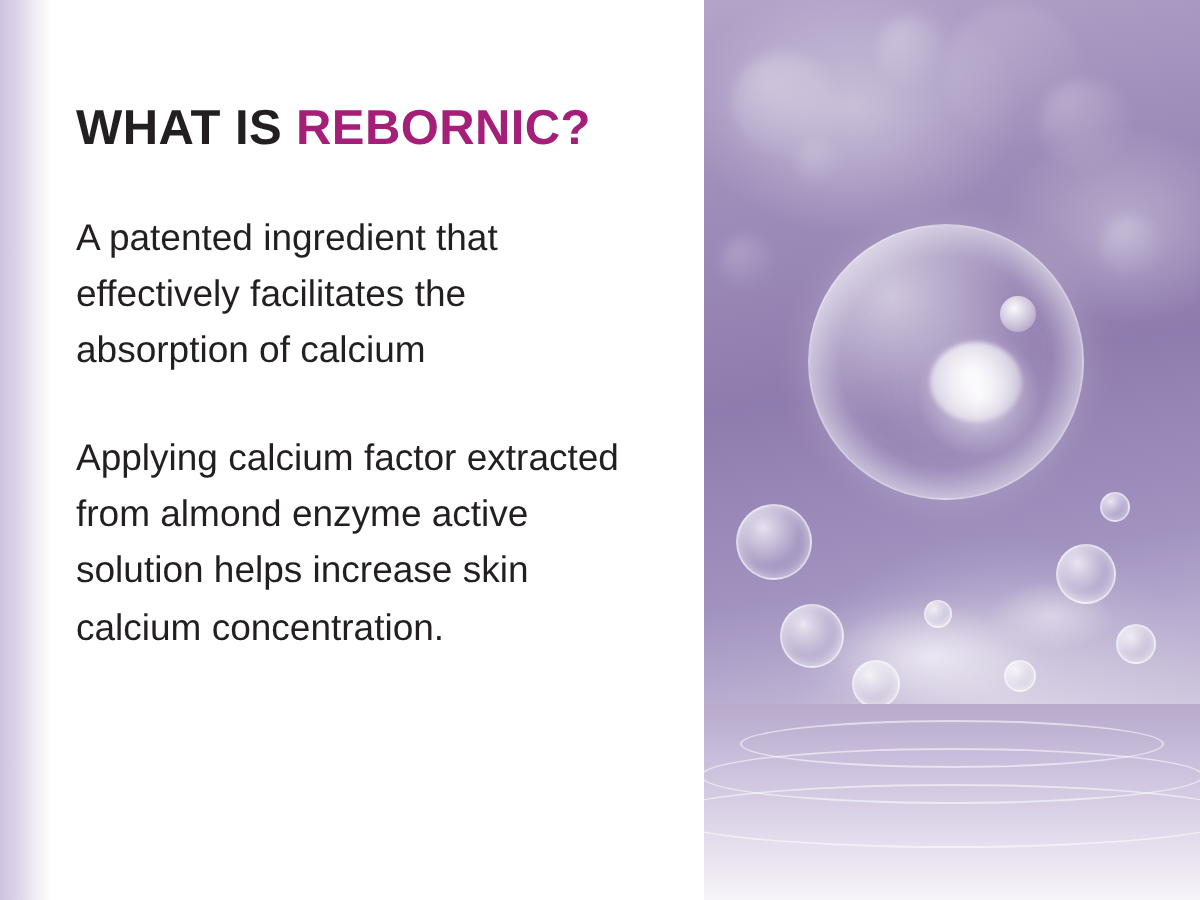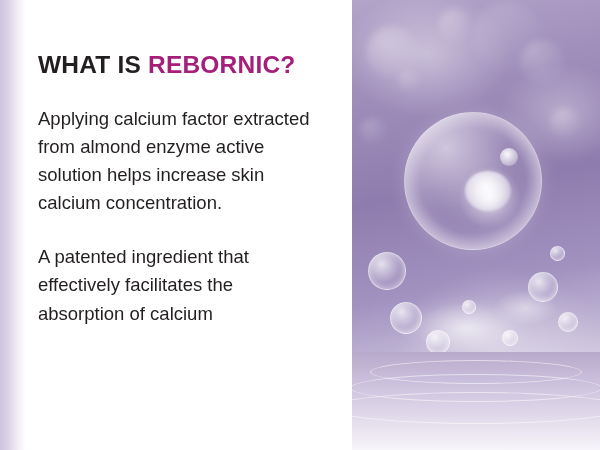--- a/index.html
+++ b/index.html
@@ -179,22 +179,22 @@
 </style>
 </head>
 <body>
 
 <div class="slide">
 
   <div class="left-edge"></div>
 
   <div class="text-panel">
     <h1 class="headline"><span>WHAT IS </span><span class="brand">REBORNIC?</span></h1>
+    <p class="para">A patented ingredient that effectively facilitates the absorption of calcium</p>
     <p class="para">Applying calcium factor extracted from almond enzyme active solution helps increase  skin calcium concentration.</p>
-    <p class="para">A patented ingredient that effectively facilitates the absorption of calcium</p>
   </div>
 
   <div class="image-panel">
     <div class="img-bg"></div>
     <div class="bokeh b6"></div>
     <div class="bokeh b1"></div>
     <div class="bokeh b2"></div>
     <div class="bokeh b3"></div>
     <div class="bokeh b4"></div>
     <div class="bokeh b5"></div>

